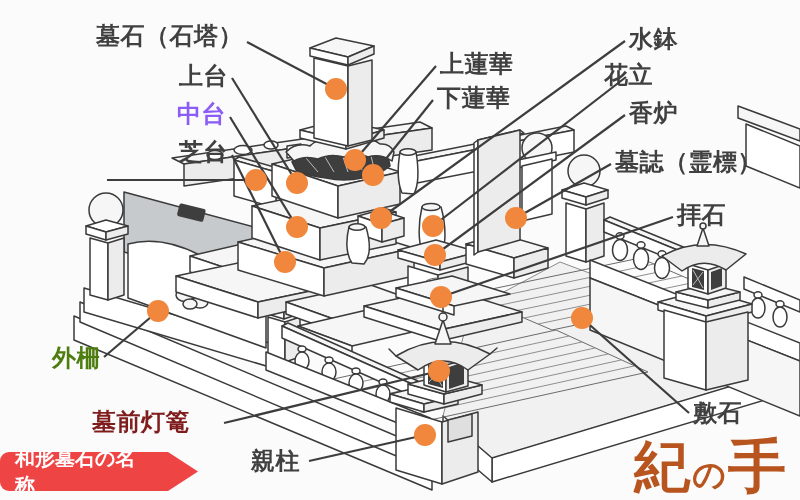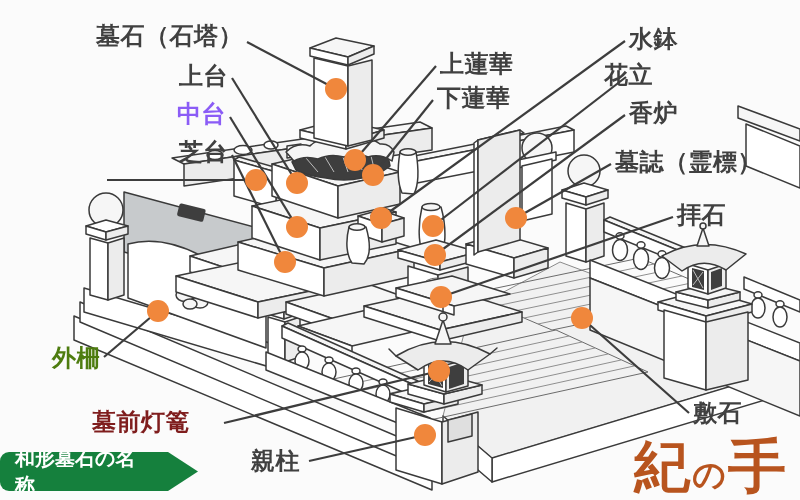--- a/index.html
+++ b/index.html
@@ -355,21 +355,21 @@
       <div class="part-label" style="top: 62px; left: 604px; color: rgb(64, 64, 64);">花立</div>
       <div class="part-label" style="top: 100px; left: 629px; color: rgb(64, 64, 64);">香炉</div>
       <div class="part-label" style="top: 149px; left: 615px; color: rgb(64, 64, 64);">墓誌（霊標）</div>
       <div class="part-label" style="top: 202px; left: 677px; color: rgb(64, 64, 64);">拝石</div>
       <div class="part-label" style="top: 345px; left: 27px; color: #4d7c0f; margin-left: 25px;">外柵</div>
       <div class="part-label" style="top: 409px; left: 92px; color: #7f1d1d;">墓前灯篭</div>
       <div class="part-label" style="top: 448px; left: 251px; color: rgb(64, 64, 64);">親柱</div>
       <div class="part-label" style="top: 400px; left: 693px; color: rgb(64, 64, 64);">敷石</div>
     </div>
 
-<div id="title-banner" style="background: #15803d; color: rgb(255, 255, 255);">
+<div id="title-banner" style="background: #ef4444; color: rgb(255, 255, 255);">
   <span>和形墓石の名称</span>
 </div>
 
 <div id="site-logo" style="color: rgb(184, 84, 30);">
   <span class="l-big">紀</span>
   <span class="l-small">の</span>
   <span class="l-big2">手</span>
 </div>
 
 </div>

